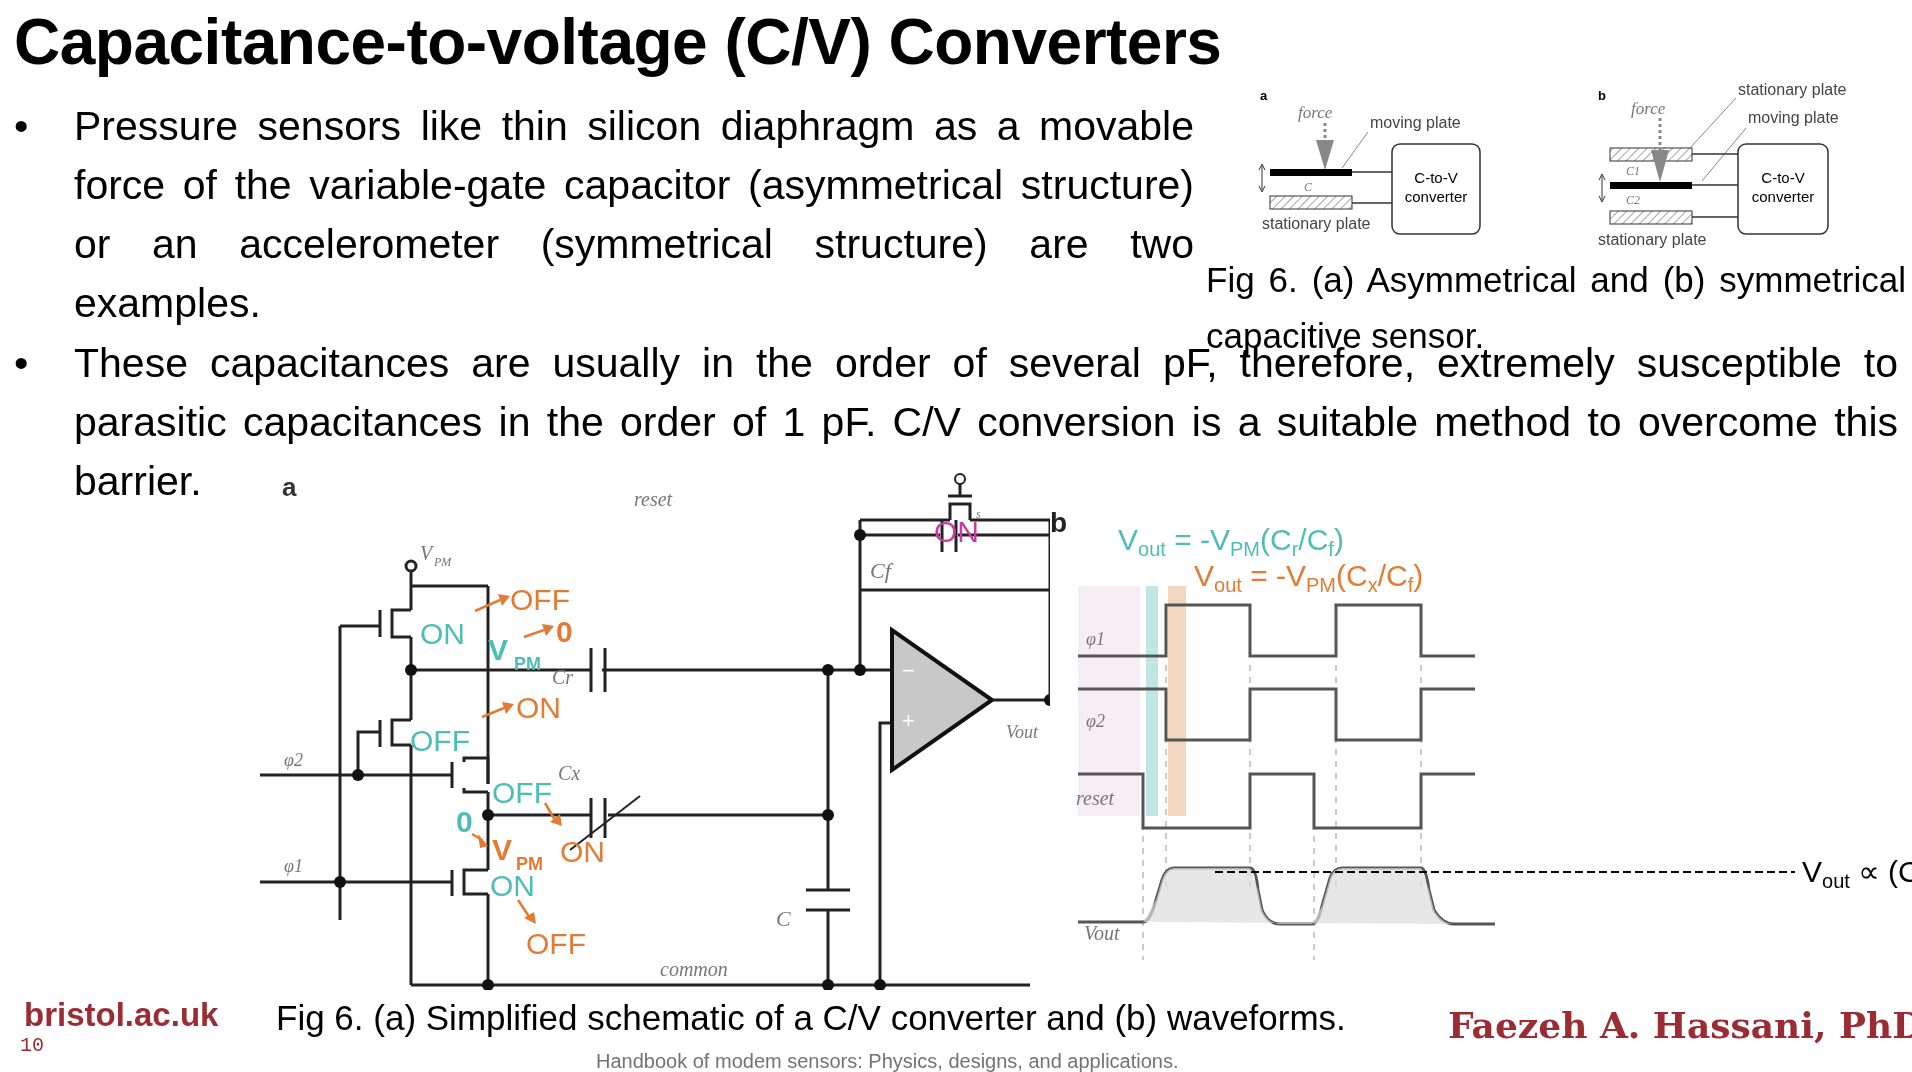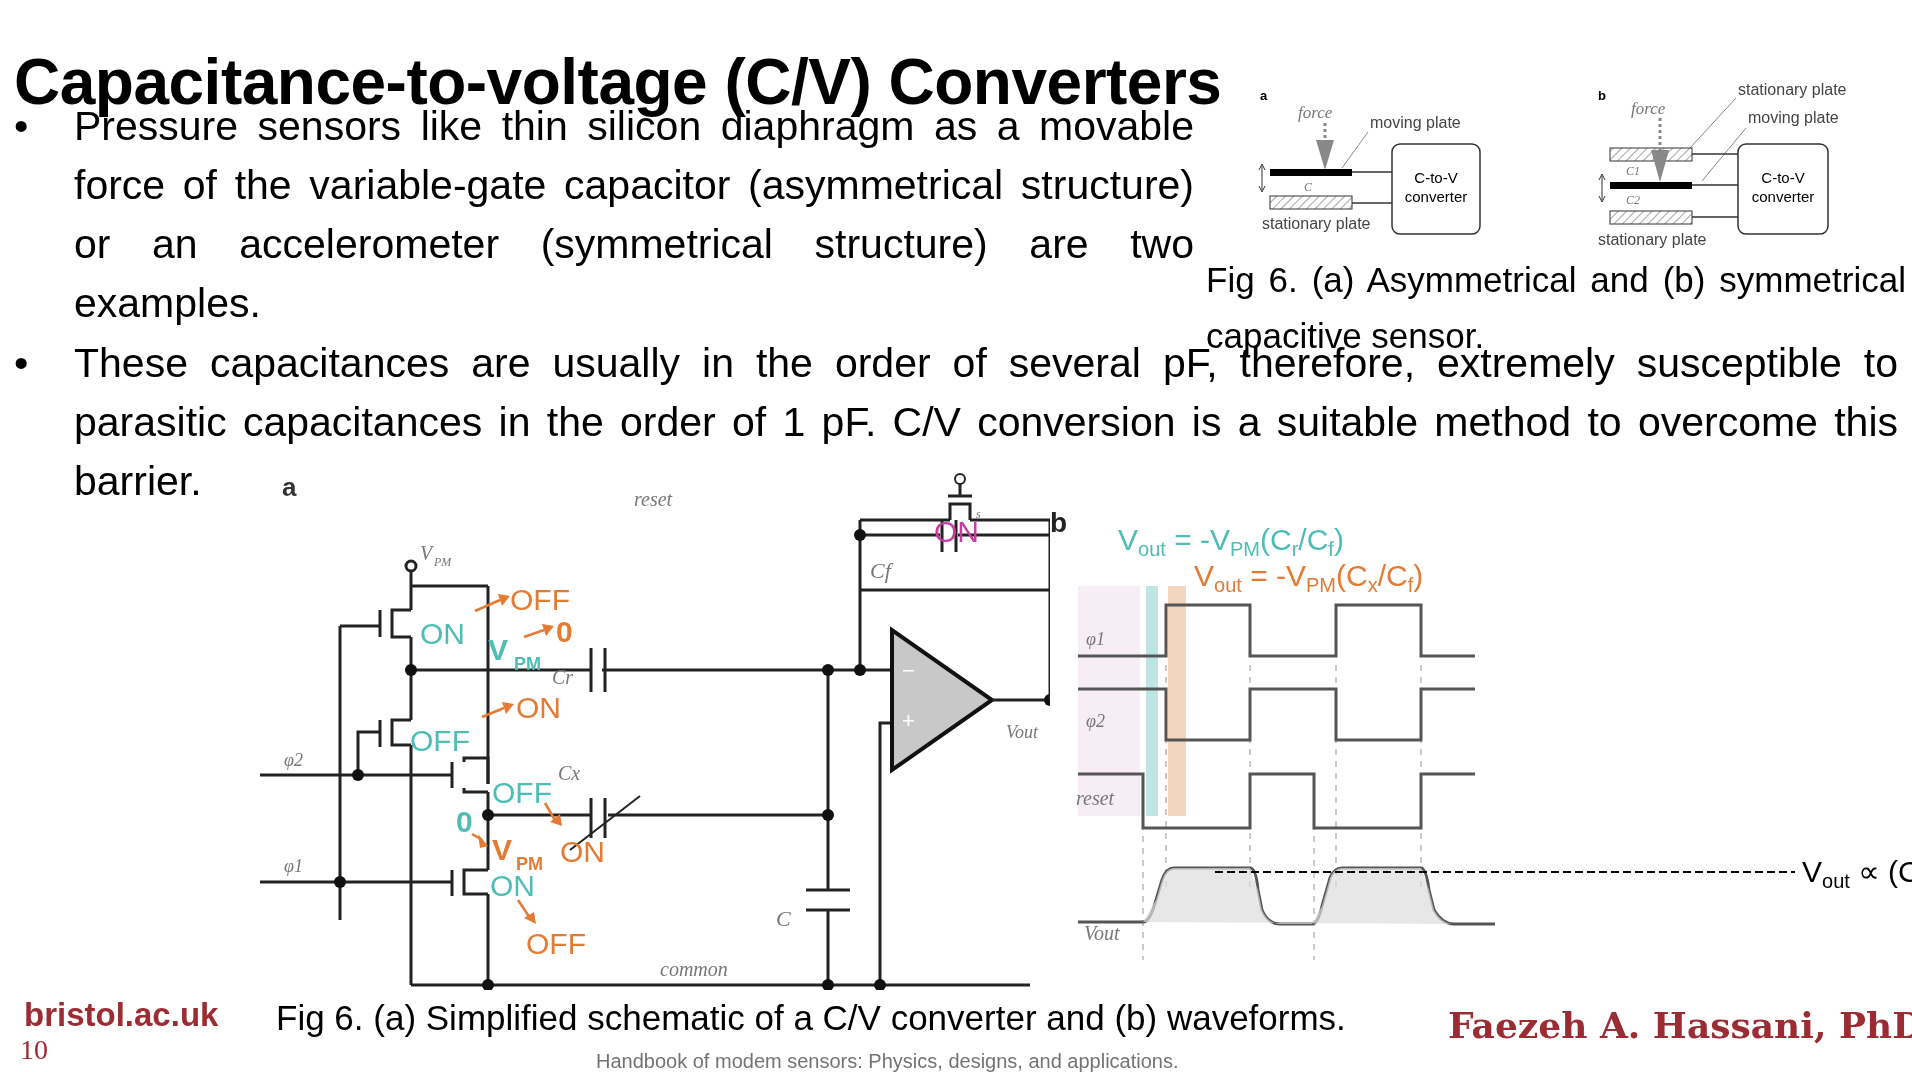--- a/index.html
+++ b/index.html
@@ -1,28 +1,28 @@
 <!DOCTYPE html>
 <html><head>
 <meta charset="utf-8">
 <style>
   html, body { margin:0; padding:0; background:#ffffff; }
   body { width:1912px; height:1072px; position:relative; overflow:hidden; font-family:"Liberation Sans", sans-serif; color:#000; }
-  .title { position:absolute; left:14px; top:2px; font-size:64px; font-weight:bold; letter-spacing:-0.5px; white-space:nowrap; line-height:80px;margin-top:40px; }
+  .title { position:absolute; left:14px; top:2px; font-size:64px; font-weight:bold; letter-spacing:-0.5px; white-space:nowrap; line-height:80px; }
   .bullet { position:absolute; font-size:41px; line-height:59px; text-align:justify; text-align-last:left; }
   .bullet .dot { position:absolute; left:-60px; top:0; }
   .b1 { left:74px; top:97px; width:1120px; }
   .b2 { left:74px; top:334px; width:1824px; }
   .sensor-fig { position:absolute; left:1250px; top:78px; width:662px; height:180px; }
   .sensor-caption { position:absolute; left:1206px; top:252px; width:700px; font-size:35px; line-height:56px; text-align:justify; text-align-last:left; }
   .schem { position:absolute; left:260px; top:470px; width:790px; height:520px; }
   .wave { position:absolute; left:1050px; top:510px; width:862px; height:470px; }
   .bottom-caption { position:absolute; left:276px; top:998px; font-size:35px; white-space:nowrap; }
   .footer-url { position:absolute; left:24px; top:996px; font-family:Liberation Sans, sans-serif; font-weight:bold; font-size:33px; color:#9b2c33; }
-  .footer-page { position:absolute; left:20px; top:1034px; font-family:Liberation Serif, serif; font-size:28px; color:#9b2c33; }
+  .footer-page { position:absolute; left:20px; top:1034px; font-family:Liberation Mono, monospace; font-size:20px; color:#9b2c33; }
   .footer-author { position:absolute; left:1448px; top:1004px; font-family:"DejaVu Serif", serif; font-weight:bold; font-size:36px; color:#9b2c33; white-space:nowrap; }
   .footer-ref { position:absolute; left:596px; top:1050px; font-size:20px; color:#737373; white-space:nowrap; }
   svg text { font-family:"Liberation Sans", sans-serif; }
   .serif { font-family:"Liberation Serif", serif; font-style:italic; fill:#777; }
 </style>
 </head>
 <body>
 
 <div class="title">Capacitance-to-voltage (C/V) Converters</div>
 

